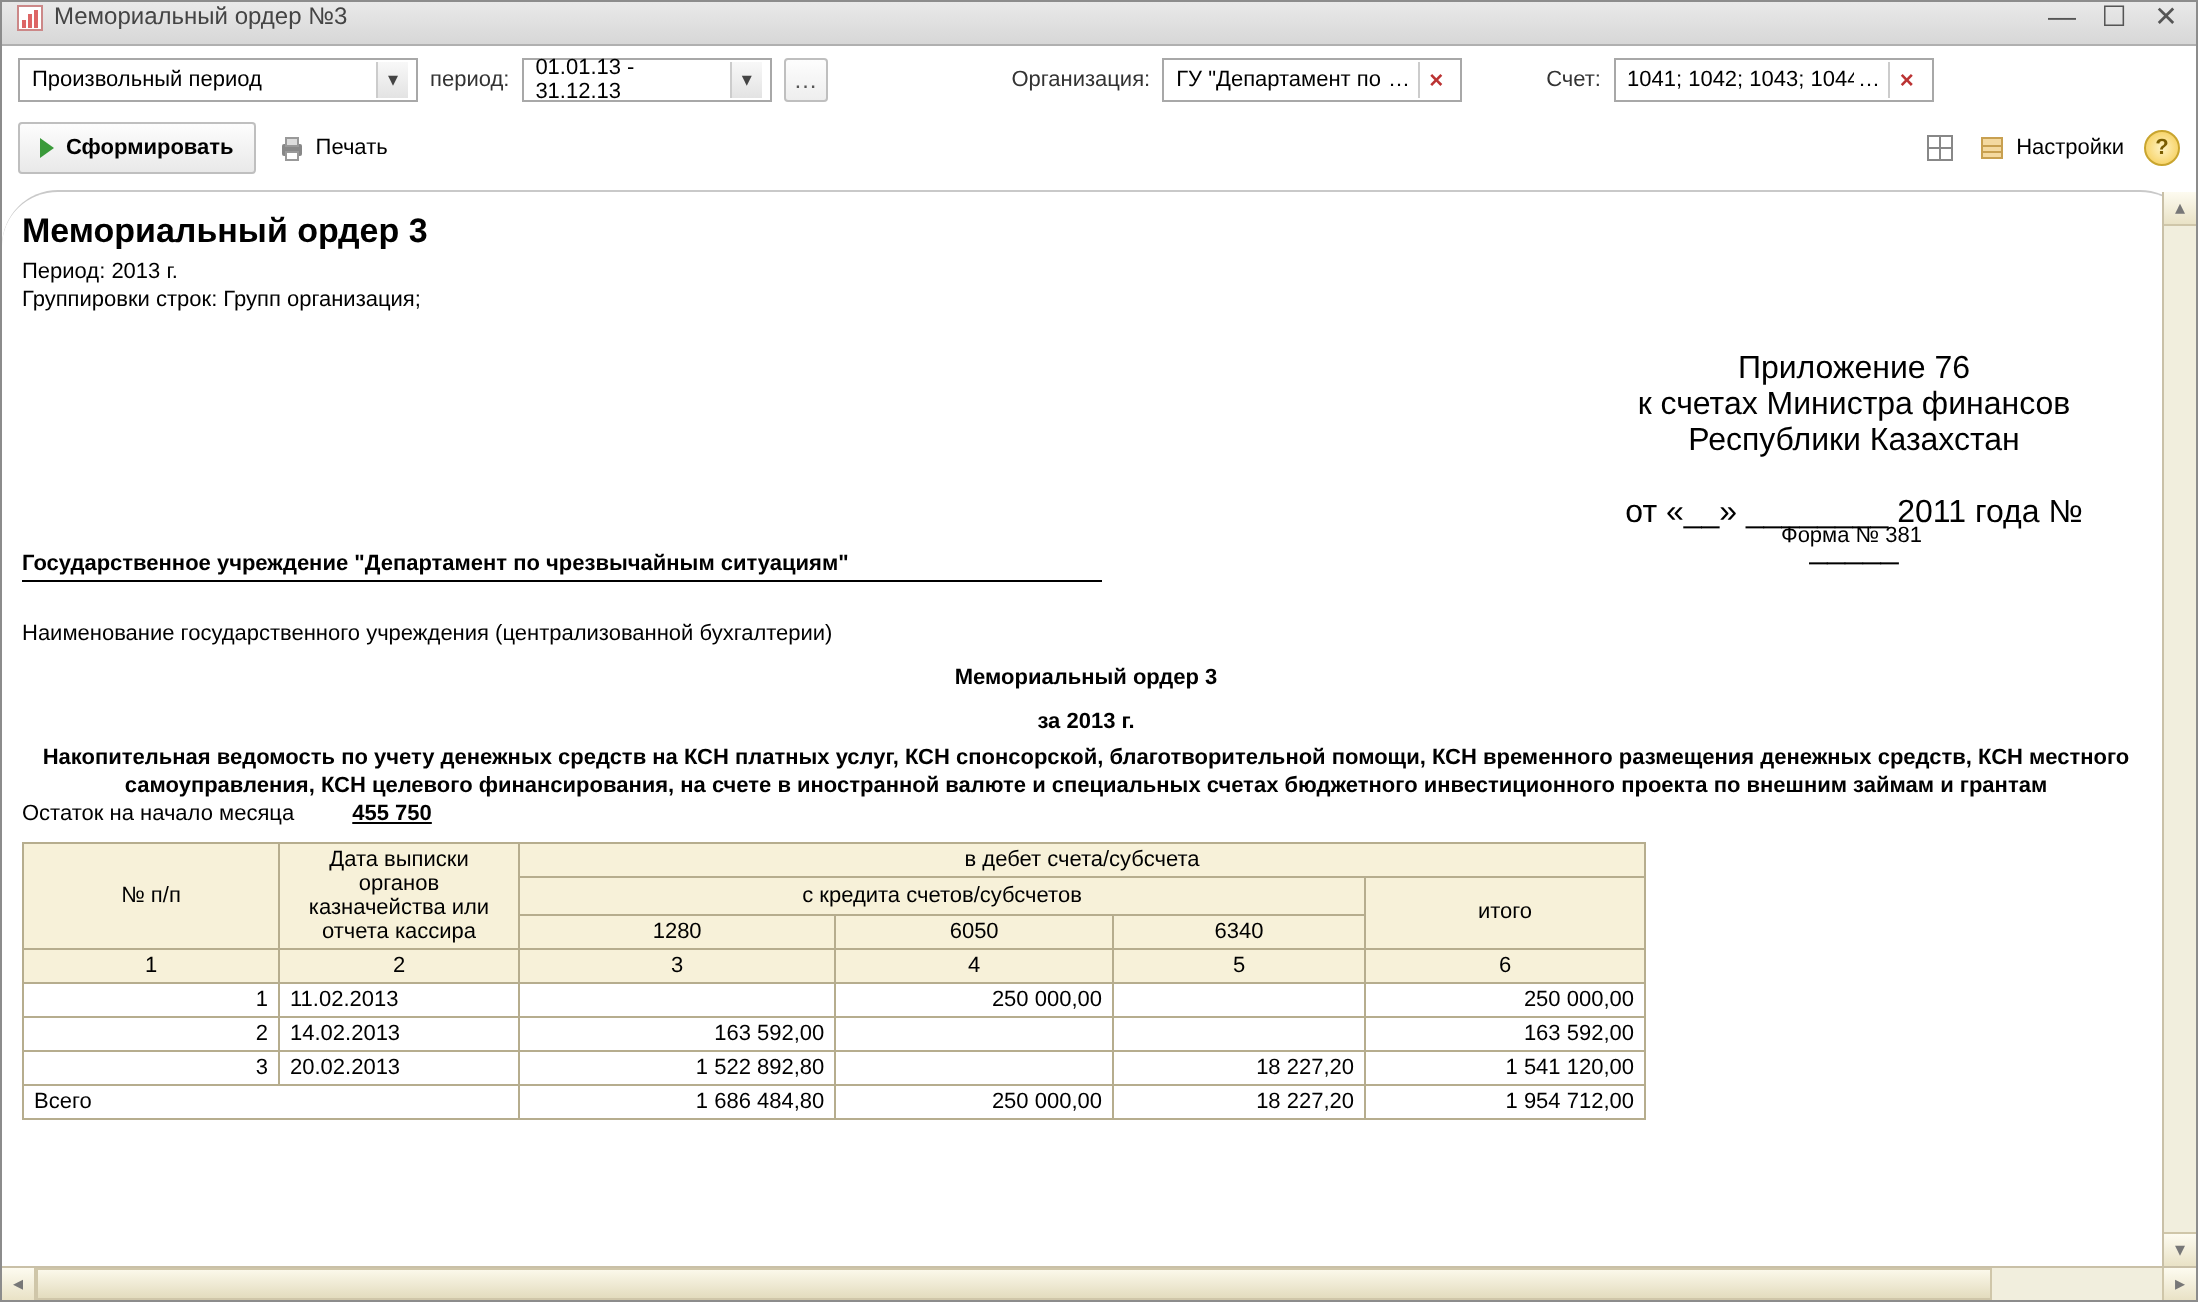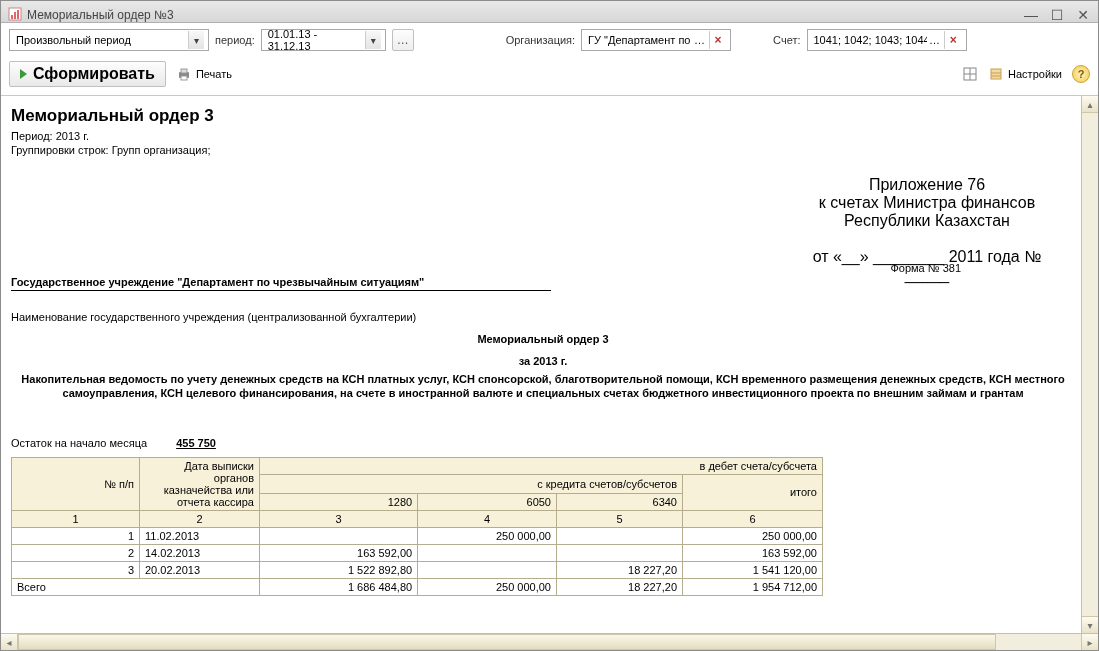--- a/index.html
+++ b/index.html
@@ -14,21 +14,21 @@
     height: 651px;
     display: flex;
     flex-direction: column;
     border: 1px solid #8c8c8c;
   }
   .titlebar {
     height: 22px;
     background: linear-gradient(#e9e9e9,#d7d7d7);
     border-bottom: 1px solid #b0b0b0;
     display: flex;
-    align-items: flex-end;
+    align-items: flex-start;
     padding: 0 6px;
     color: #444;
   }
   .titlebar .title { flex: 1; font-size: 12px; }
   .titlebar .icon {
     width: 16px; height: 16px; margin-right: 4px;
     display: inline-flex; align-items:center; justify-content:center;
   }
   .winbtns { display: flex; gap: 8px; color:#555; }
   .winbtn { width: 18px; text-align:center; cursor:default; font-size:14px; line-height:14px;}
@@ -56,38 +56,39 @@
   .iconbtn {
     width:22px; height:22px; border:1px solid #bfbfbf; background:linear-gradient(#fdfdfd,#eee);
     display:flex; align-items:center; justify-content:center; border-radius:2px;
     font-size:12px; color:#555;
   }
   .clrbtn { width:18px; height:18px; display:flex;align-items:center;justify-content:center;color:#b33;cursor:default; border-left:1px solid #ccc;margin-left:2px;font-weight:bold;font-size:12px;}
   .midbtn {
     height:24px; border:1px solid #bfbfbf; border-radius:2px;
     background:linear-gradient(#fdfdfd,#e9e9e9);
     display:flex; align-items:center; padding:12px 10px; gap:6px;
-    font-size:16px;
+    font-size:11px;
   }
   .toolbar2 {
     padding: 4px 8px 8px;
     background:#fff;
     display:flex; align-items:center; gap:10px;
   }
   .sp { flex:1; }
   .helpcircle {
     width:18px;height:18px;border-radius:50%;
     background:radial-gradient(#fff3c4,#f4c94a);
     border:1px solid #c9a52f; display:flex;align-items:center;justify-content:center;
     color:#7a5d00; font-weight:bold; font-size:11px;
   }
   .smicon { width:16px;height:16px; display:inline-flex;align-items:center;justify-content:center;}
   .content-wrap {
     flex:1; display:flex; position:relative;
     border-top:1px solid #c9c9c9;
+    border-radius:28px;
   }
   .vscroll, .hscroll { background:#f1eedd; }
   .vscroll {
     width:17px; border-left:1px solid #c9c0a7;
     position:relative;
   }
   .vscroll .arrow, .hscroll .arrow {
     width:100%; height:17px; background:linear-gradient(#fdfbf0,#e9e2c6);
     display:flex;align-items:center;justify-content:center; color:#777; font-size:10px;
     border-bottom:1px solid #cfc6a9;
@@ -107,30 +108,30 @@
   h1.rtitle { font: bold 17px Arial; margin:0 0 4px;}
   .meta { font-size:11px; margin-bottom:2px;}
   .rightblk { position:absolute; right:24px; top:80px; text-align:center; font-size:16px; width:260px;}
   .rightblk .line3 { margin-top:18px;}
   .formno { position:absolute; right:120px; top:166px; font-size:11px;}
   .orgname { margin-top:120px; font-size:11px; font-weight:bold;}
   .orgline { border-bottom:1px solid #000; width:540px; height:0; margin-top:2px;}
   .orgcap { font-size:11px; margin-top:20px;}
   .centertitle { text-align:center; font-weight:bold; font-size:11px; margin-top:10px;}
   .longdesc { text-align:center; font-weight:bold; font-size:11px; margin:6px 2px 0; line-height:1.25;}
-  .balance { margin-top:36px; font-size:11px;}
+  .balance { font-size:11px;}
   .balance b { text-decoration:underline; margin-left:26px;}
   table.rep {
     border-collapse:collapse; margin-top:8px; width:812px;
     font-size:11px;
   }
   table.rep th, table.rep td {
     border:1px solid #b6ad8e; padding:2px 5px;
   }
-  table.rep th { background:#f7f1d9; font-weight:normal; text-align:right;}
+  table.rep th { background:#f7f1d9; font-weight:normal; text-align:center;}
   table.rep .numcol { text-align:center;}
   table.rep td.r { text-align:right;}
   .green-tri {
     width:0;height:0;border-left:7px solid #3a9a3a;border-top:5px solid transparent;border-bottom:5px solid transparent;
   }
   .ellips { width:16px;text-align:center;}
   .period-input {
     width:125px;
   }
   .org-input { width:150px;}

